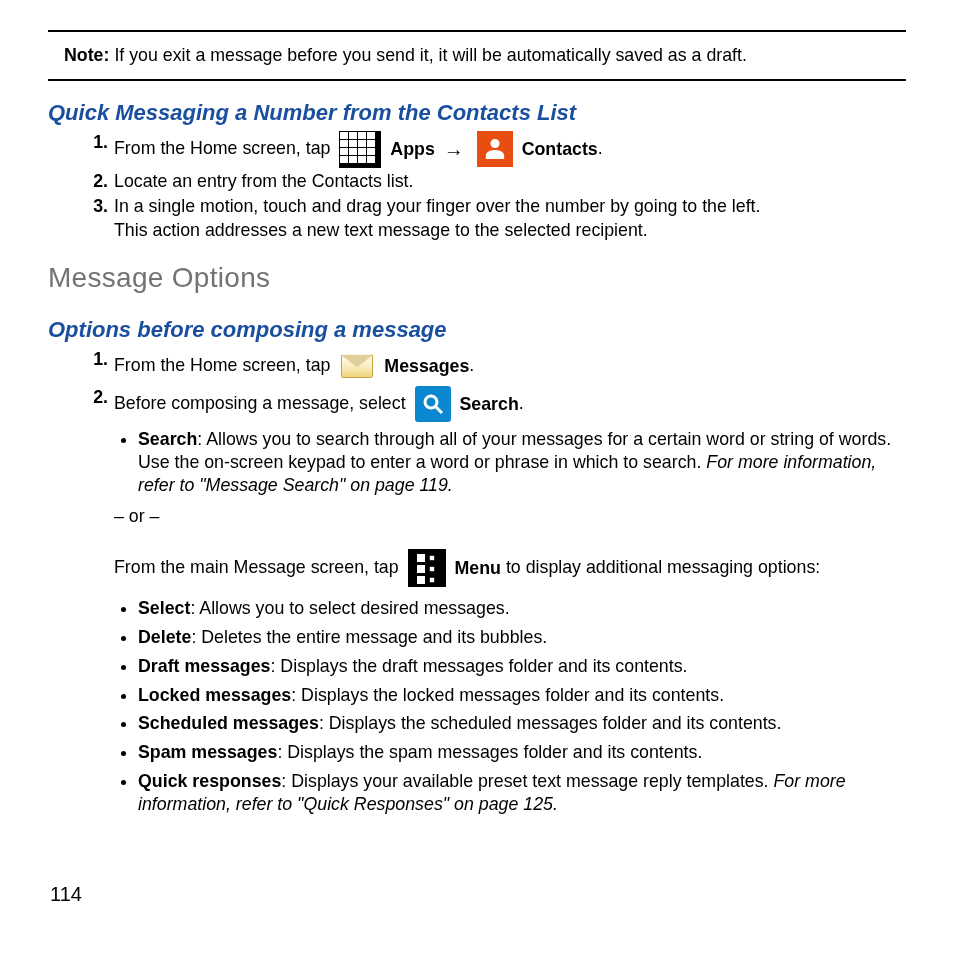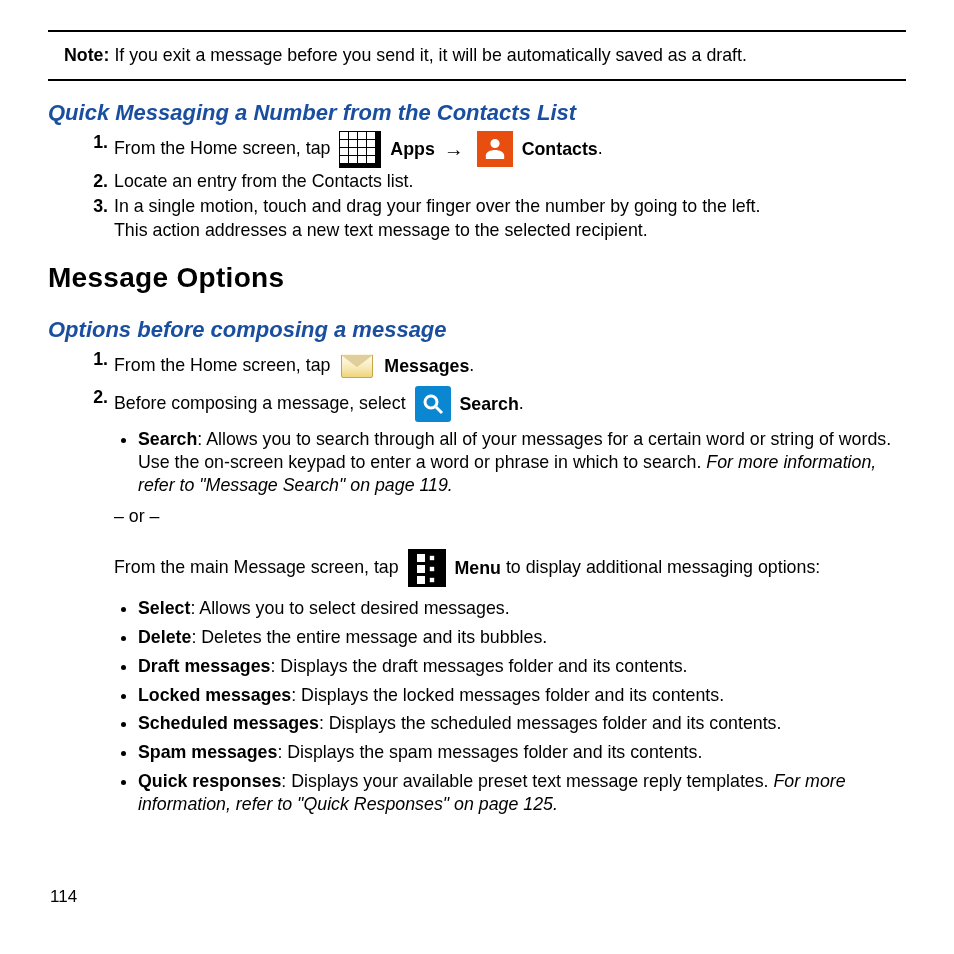--- a/index.html
+++ b/index.html
@@ -25,22 +25,22 @@
   }
   .note-label { font-weight: bold; }
   .section-blue-small {
     color: #1a4fa0;
     font-weight: bold;
     font-style: italic;
     font-size: 22px;
     margin: 18px 0 4px 0;
   }
   .heading-blue {
-    color: #000000;
-    font-weight: 700;
+    color: #737373;
+    font-weight: 400;
     font-size: 28px;
     letter-spacing: 0.3px;
     margin: 18px 0 20px 0;
   }
   ol.steps {
     margin: 4px 0 8px 34px;
     padding: 0;
     list-style: none;
   }
   ol.steps > li {
@@ -135,21 +135,21 @@
     list-style: disc;
     margin: 4px 0 4px 40px;
     padding: 0;
   }
   ul.bullets li { margin: 6px 0; }
   .italic { font-style: italic; }
   .bold { font-weight: bold; }
   .page-number {
     position: absolute;
     bottom: 46px; left: 50px;
-    font-size: 17px;
+    font-size: 20px;
   }
   .page { position: relative; height: 100%; box-sizing: border-box; }
   .vmid { vertical-align: middle; }
 </style>
 </head>
 <body>
 
 <div class="page">
 
   <div class="note-box">

